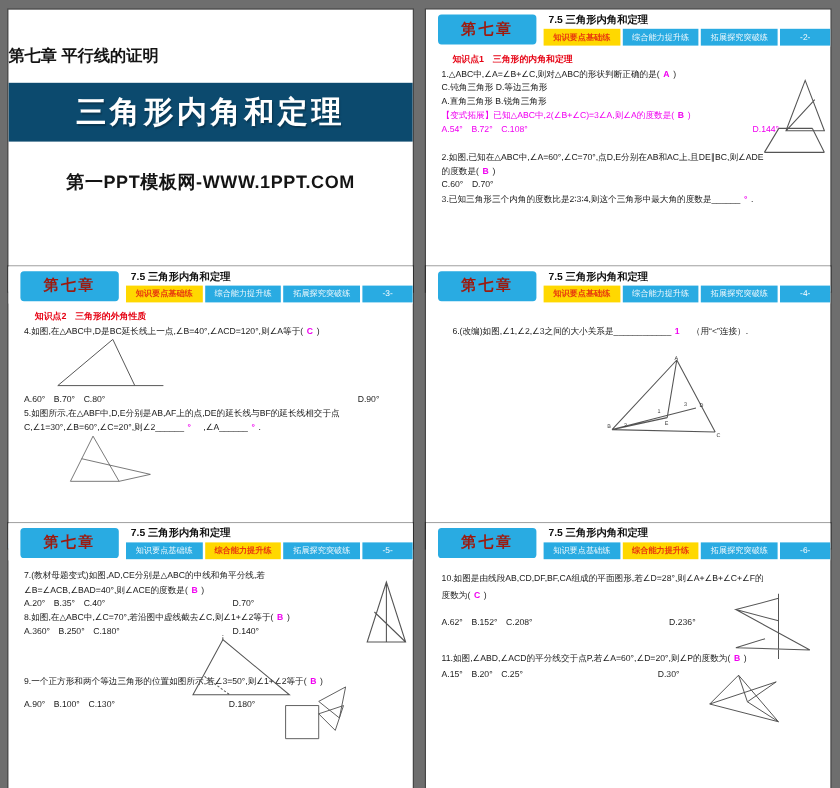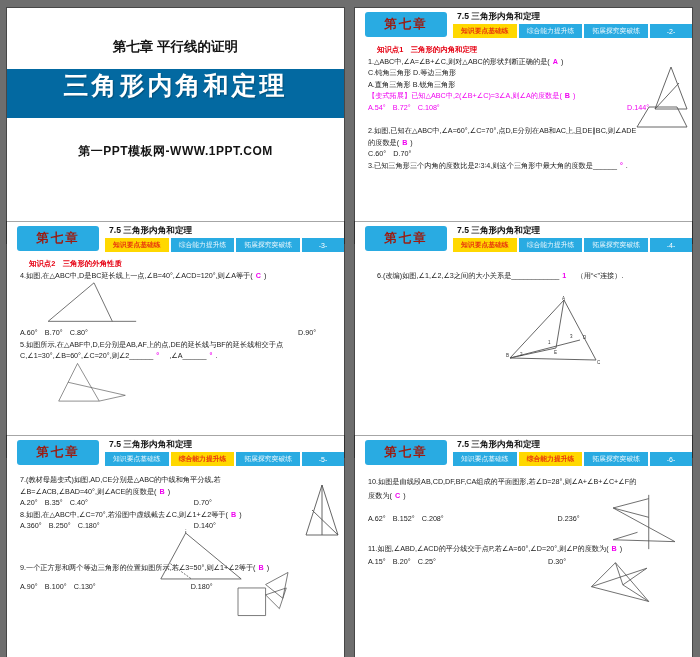--- a/index.html
+++ b/index.html
@@ -8,25 +8,25 @@
   .grid { position:absolute; inset:0; padding:8px 7px 0 7px; display:grid;
           grid-template-columns:337px 337px; column-gap:11px; grid-template-rows:214px 214px 214px; }
   .cell { width:337px; }
   .slide { position:relative; width:337px; height:235px; background:#ffffff; overflow:hidden;
            outline:1px solid rgba(0,0,0,.35); }
   .sfooter { height:26px; display:flex; align-items:center; }
   .star { font-size:11px; color:#e9e9e9; margin-left:2px; line-height:1; }
   .pagenum { margin-left:auto; margin-right:3px; color:#f4f4f4; font-weight:bold; font-size:11.5px; }
 
   
-  .t-chapter { margin-top:30px; text-align:center; font-size:13.5px; font-weight:bold; color:#141414; }
-  .t-band { margin-top:13px; height:49px; background:#0369a1; display:flex; justify-content:center; }
+  .t-chapter { margin-top:30px; text-align:left; font-size:13.5px; font-weight:bold; color:#141414; }
+  .t-band { margin-top:13px; height:49px; background:#0c4a6e; display:flex; align-items:center; justify-content:center; }
   .t-band span { color:#fff; font-size:25px; font-weight:bold; letter-spacing:3px;
                  text-shadow:1px 1px 1px rgba(0,0,0,.25); }
-  .t-site { margin-top:25px; text-align:center; font-size:12px; font-weight:bold; color:#141414; letter-spacing:.5px; }
+  .t-site { margin-top:25px; text-align:center; font-size:15px; font-weight:bold; color:#141414; letter-spacing:.5px; }
 
   
   .hdr { position:relative; height:31px; background:#fff; }
   .chapter-box { position:absolute; left:10px; top:4px; width:82px; height:25px; background:#29abe2;
                  border-radius:3px; display:flex; align-items:center; justify-content:center;
                  color:#9b1b10; font-weight:bold; font-size:12.5px; letter-spacing:2px; }
   .lesson { position:absolute; left:102px; top:3px; font-size:8.6px; font-weight:bold; color:#111; }
   .tabs { position:absolute; left:98px; right:0; top:16px; height:14px; display:flex; }
   .tab { flex:1; background:#29abe2; color:rgba(255,255,255,.92); font-size:6.8px;
          display:flex; align-items:center; justify-content:center; margin-right:2px; cursor:pointer; }

